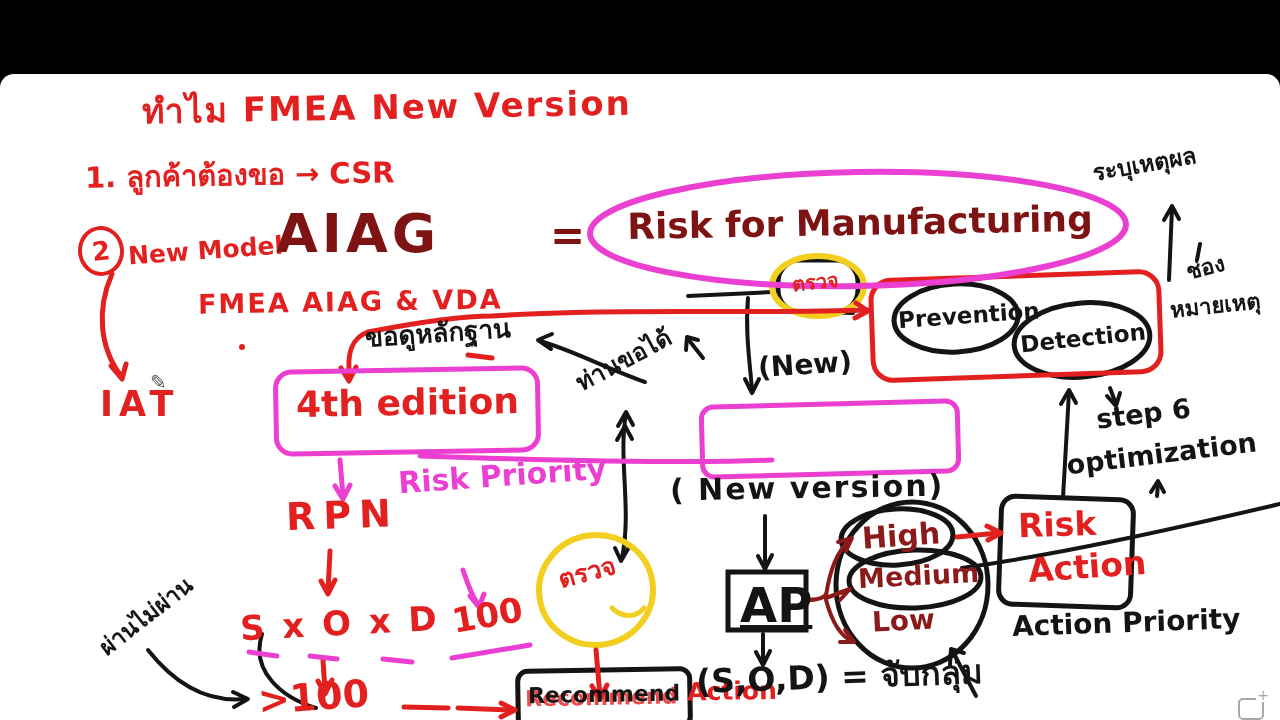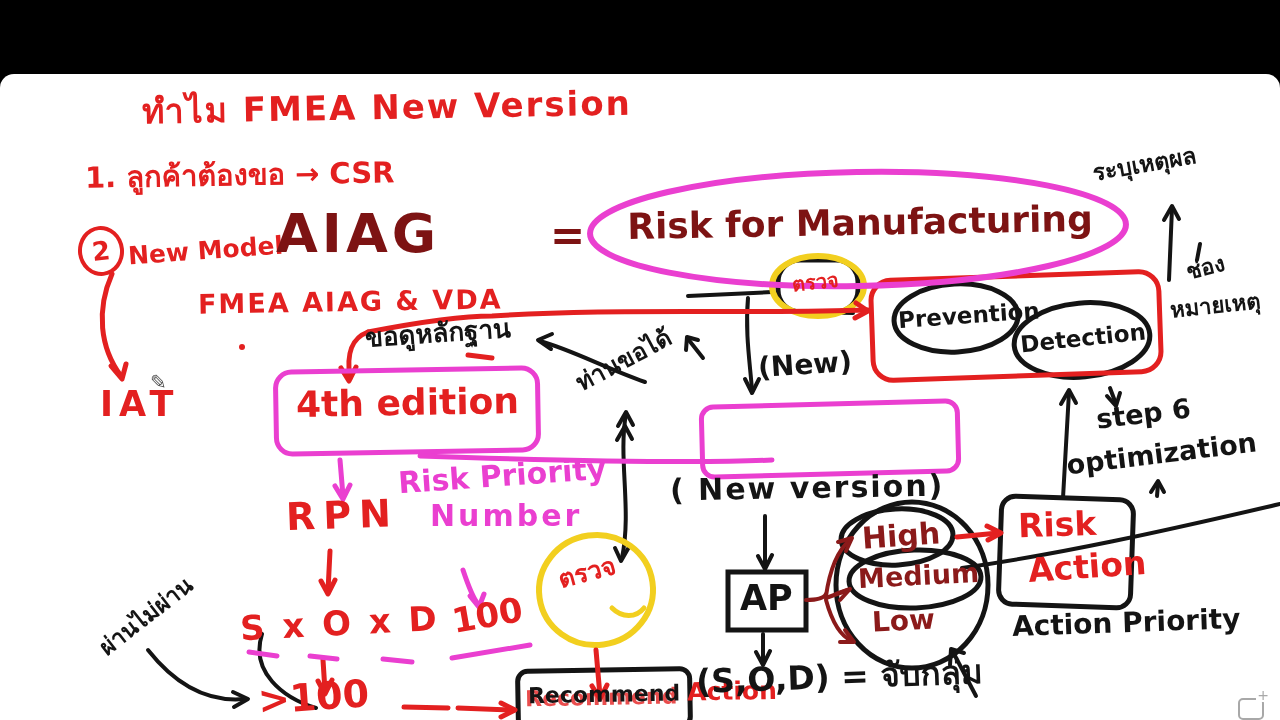--- a/index.html
+++ b/index.html
@@ -145,28 +145,27 @@
   <div class="t blk b" style="left:758px;top:302px;font-size:28px;transform:rotate(-4deg);">(New)</div>
   <div class="t blk b" style="left:898px;top:256px;width:120px;text-align:center;font-size:23px;transform:rotate(-4deg);">Prevention</div>
   <div class="t blk b" style="left:1020px;top:278px;width:125px;text-align:center;font-size:23px;transform:rotate(-6deg);">Detection</div>
   <div class="t blk b" style="left:1092px;top:104px;font-size:23px;transform:rotate(-10deg);">ระบุเหตุผล</div>
   <div class="t blk b" style="left:1186px;top:208px;font-size:22px;transform:rotate(-14deg);">ช่อง</div>
   <div class="t blk b" style="left:1170px;top:246px;font-size:22px;transform:rotate(-6deg);">หมายเหตุ</div>
   <div class="t blk b" style="left:1096px;top:352px;font-size:27px;transform:rotate(-7deg);">step 6</div>
   <div class="t blk b" style="left:1066px;top:392px;font-size:27px;transform:rotate(-7deg);">optimization</div>
   <div class="t blk b" style="left:670px;top:424px;font-size:30px;letter-spacing:2px;transform:rotate(-1deg);">( New version)</div>
   <div class="t mag b" style="left:398px;top:412px;font-size:30px;transform:rotate(-4deg);">Risk Priority</div>
-  <div class="t mag b" style="left:430px;top:452px;font-size:30px;letter-spacing:3px;">Number</div>
   <div class="t red b" style="left:286px;top:448px;font-size:38px;letter-spacing:8px;transform:rotate(-2deg);">RPN</div>
   <div class="t red b" style="left:240px;top:558px;font-size:34px;letter-spacing:3px;transform:rotate(-3deg);">S x O x D</div>
   <div class="t red b" style="left:452px;top:550px;font-size:34px;transform:rotate(-10deg);">100</div>
   <div class="t red b" style="left:258px;top:630px;font-size:38px;transform:rotate(-4deg);">&gt;100</div>
   <div class="t" style="left:528px;top:632px;font-size:22px;transform:rotate(-1deg);"><span class="rec-black">Recommend</span> <span class="red b" style="font-size:25px;">Action</span></div>
   <div class="t red b" style="left:558px;top:512px;font-size:25px;transform:rotate(-15deg);">ตรวจ</div>
-  <div class="t blk b" style="left:740px;top:532px;font-size:35px;">AP</div>
+  <div class="t blk b" style="left:740px;top:532px;font-size:48px;text-decoration:underline;">AP</div>
   <div class="t dkred b" style="left:862px;top:472px;font-size:30px;transform:rotate(-4deg);">High</div>
   <div class="t dkred b" style="left:858px;top:514px;font-size:27px;transform:rotate(-3deg);">Medium</div>
   <div class="t dkred b" style="left:872px;top:558px;font-size:28px;transform:rotate(-3deg);">Low</div>
   <div class="t red b" style="left:1018px;top:460px;font-size:33px;transform:rotate(-2deg);">Risk</div>
   <div class="t red b" style="left:1028px;top:502px;font-size:33px;transform:rotate(-4deg);">Action</div>
   <div class="t blk b" style="left:1012px;top:560px;font-size:28px;transform:rotate(-2deg);">Action Priority</div>
   <div class="t blk b" style="left:696px;top:612px;font-size:33px;transform:rotate(-2deg);">(S,O,D) = จับกลุ่ม</div>
   <div class="t blk b" style="left:102px;top:590px;font-size:23px;transform:rotate(-38deg);transform-origin:left center;">ผ่านไม่ผ่าน</div>
 
   <div class="pen" style="left:150px;top:322px;">✎</div>

